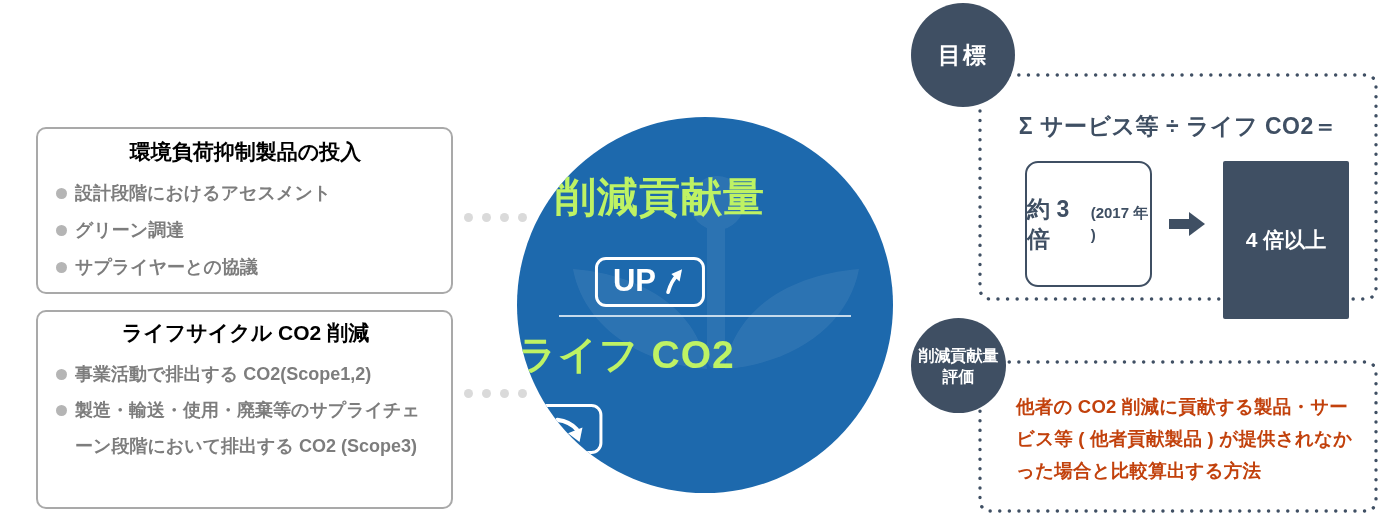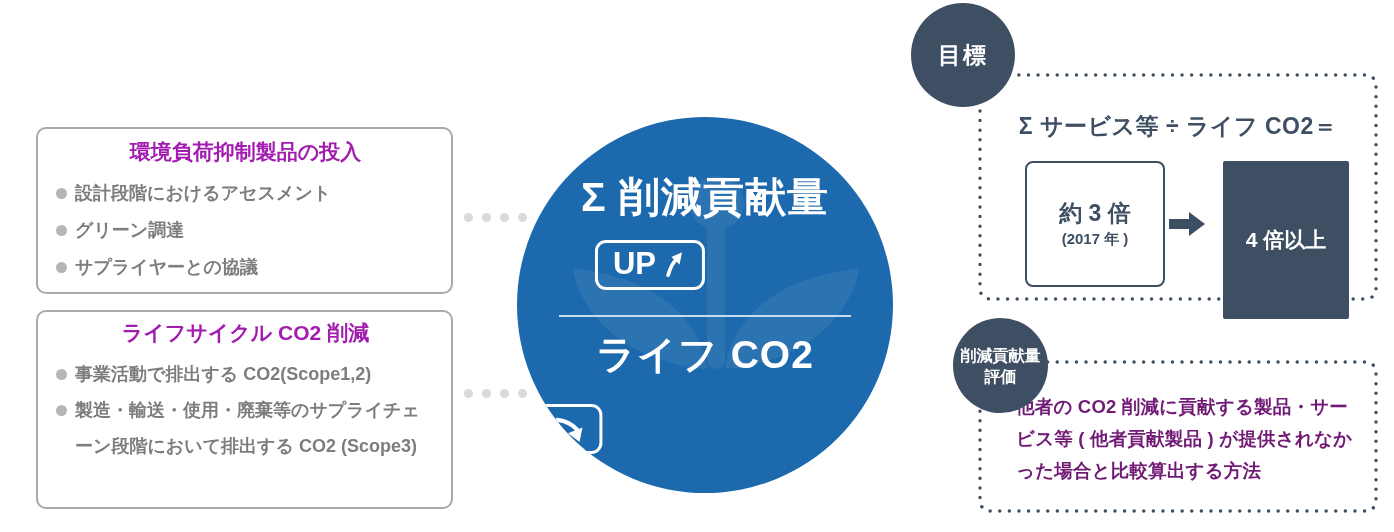--- a/index.html
+++ b/index.html
@@ -12,21 +12,21 @@
 
   
   .lbox {
     position: absolute; left: 36px; width: 417px;
     border: 2px solid #a9a9a9; border-radius: 10px; background: #fff;
     padding: 8px 16px 6px 18px;
   }
   .lbox1 { top: 127px; height: 167px; }
   .lbox2 { top: 310px; height: 199px; padding-top: 6px; }
   .lbox-title {
-    text-align: center; color: #a21caf; font-weight: bold;
+    text-align: center; color: #000000; font-weight: bold;
     font-size: 21px; line-height: 30px; margin-bottom: 8px;
   }
   .lbox ul { list-style: none; }
   .lbox li {
     display: flex; align-items: flex-start;
     color: #7d7d7d; font-weight: bold; font-size: 18px; line-height: 37px;
   }
   .lbox2 li { line-height: 36px; }
   .bullet-dot {
     flex: 0 0 auto; width: 11px; height: 11px; border-radius: 50%;
@@ -47,79 +47,79 @@
     border-bottom: 10px solid transparent;
   }
 
   
   .big-circle {
     position: absolute; left: 517px; top: 117px; width: 376px; height: 376px;
     border-radius: 50%; background: #1d69ad; overflow: hidden;
   }
   .watermark { position: absolute; left: 0; top: 0; }
   .circle-label {
-    position: absolute; width: 100%; text-align: center;
-    color: #ffffff; font-weight: bold;
+    position: absolute; width: 100%; 
+    color: #bef264; font-weight: bold;
   }
   .sigma-label { top: 172px; font-size: 41px; line-height: 44px; letter-spacing: 1px; }
   .life-label  { top: 332px; font-size: 39px; line-height: 44px; letter-spacing: 1px; }
   .sigma-label { top: 176px; }
   .badge {
     position: absolute; left: 50%; transform: translateX(-50%);
     display: flex; align-items: center; gap: 8px;
     border: 3px solid #ffffff; border-radius: 11px;
     color: #ffffff; font-weight: bold; font-size: 31px;
     padding: 3px 15px 5px 15px; white-space: nowrap;
   }
   .big-circle .badge { top: auto; }
-  .badge-up-pos   { position: absolute; top: 123px; width: 100%; text-align: center; }
+  .badge-up-pos   { position: absolute; top: 140px; width: 100%; text-align: center; }
   .badge-down-pos { position: absolute; top: 287px; width: 100%; }
   .divider {
     position: absolute; left: 42px; top: 198px; width: 292px; height: 2px;
     background: #cfe0ef; opacity: .95;
   }
   
   .sigma-label { top: 58px; }
   .life-label  { top: 216px; }
 
   
   .dotted-box { position: absolute; }
   .dotted-box svg.frame { position: absolute; left: 0; top: 0; }
   .dbox1 { left: 978px; top: 73px; width: 400px; height: 228px; }
   .dbox2 { left: 978px; top: 360px; width: 400px; height: 153px; }
   .formula {
     position: absolute; left: 0; top: 38px; width: 100%;
     text-align: center; color: #3f4f63; font-weight: bold; font-size: 23px;
     letter-spacing: 0.5px;
   }
   .from-box {
-    position: absolute; left: 47px; top: 88px; width: 140px; height: 126px;
-    border: 2px solid #3f4f63; border-radius: 8px; background: #fff;
-    display: flex; flex-direction: column; align-items: center; justify-content: center;
+    position: absolute; left: 47px; top: 88px; width: 127px; height: 126px;
+    border: 2px solid #3f4f63; border-radius: 13px; background: #fff;
+    display: flex; flex-direction: row; align-items: center; justify-content: center;
     color: #3f4f63;
   }
   .from-value { font-weight: bold; font-size: 23px; line-height: 30px; }
   .from-year  { font-weight: bold; font-size: 15px; line-height: 22px; }
   .goal-arrow { position: absolute; left: 189px; top: 137px; }
   .to-box {
     position: absolute; left: 245px; top: 88px; width: 126px; height: 158px;
     background: #3f4f63; border-radius: 2px;
     display: flex; align-items: center; justify-content: center;
     color: #ffffff; font-weight: bold; font-size: 21px;
   }
   .round-badge {
     position: absolute; border-radius: 50%; background: #3f4f63;
     display: flex; flex-direction: column; align-items: center; justify-content: center;
     color: #ffffff; font-weight: bold; text-align: center;
   }
   .goal-badge { left: 911px; top: 3px; width: 104px; height: 104px; font-size: 23px; letter-spacing: 2px; }
-  .eval-badge { left: 911px; top: 318px; width: 95px; height: 95px; font-size: 16px; line-height: 21px; margin-left: 42px; }
+  .eval-badge { left: 911px; top: 318px; width: 95px; height: 95px; font-size: 16px; line-height: 21px; }
   .eval-desc {
     position: absolute; left: 38px; top: 31px; width: 345px;
-    color: #701a75; font-weight: bold; font-size: 18.5px; line-height: 32px;
+    color: #c2410c; font-weight: bold; font-size: 18.5px; line-height: 32px;
     letter-spacing: 0.2px;
   }
 </style>
 </head>
 <body>
 
 <div class="stage">
 
   <div class="lbox lbox1">
     <div class="lbox-title">環境負荷抑制製品の投入</div>

